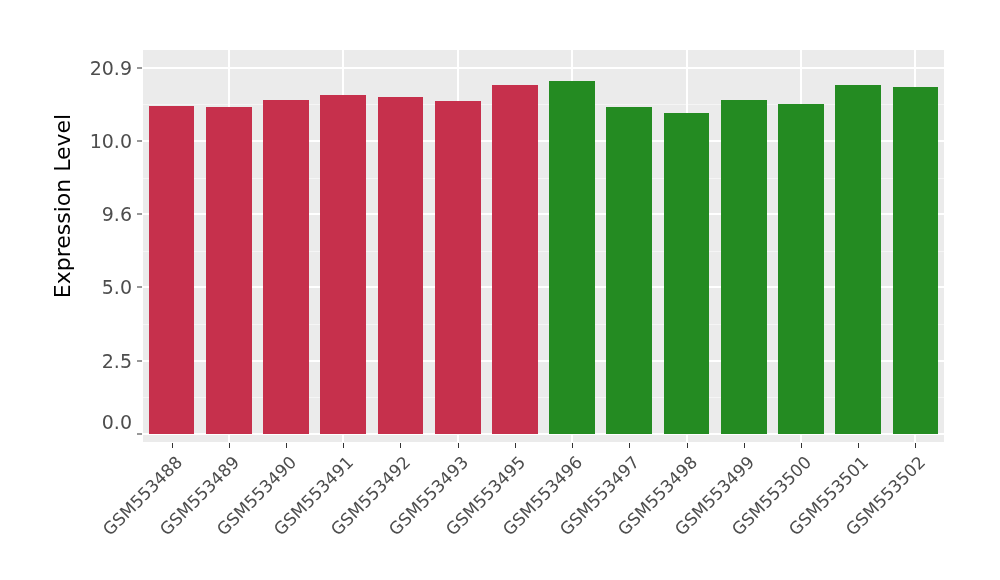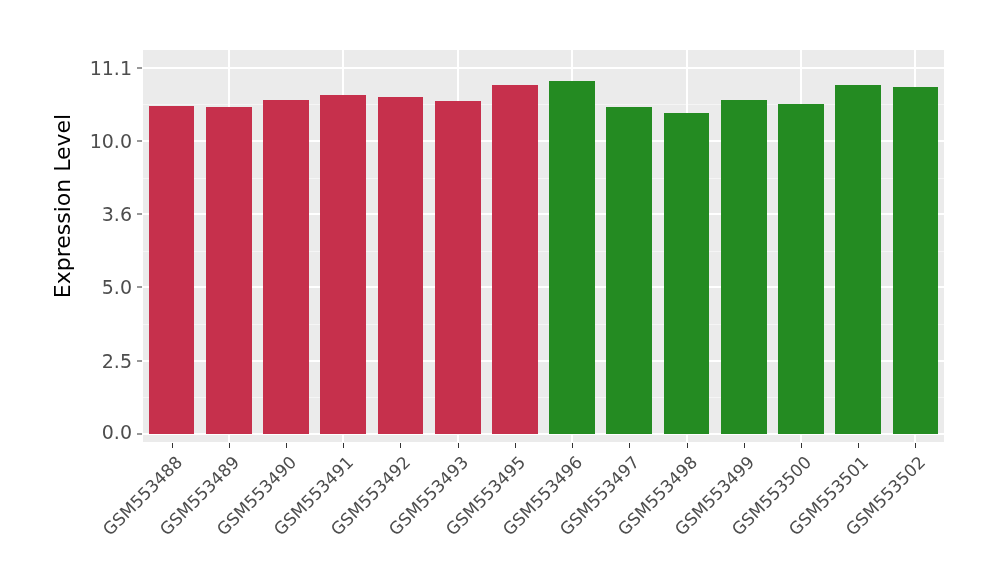--- a/index.html
+++ b/index.html
@@ -134,26 +134,26 @@
 </head>
 <body>
 
 <div id="plot-root">
 
   <div id="y-axis-title-wrap">
     <div id="y-axis-title" style="width: 384px; left: 0px; top: -36px;">Expression Level</div>
   </div>
 
   <div id="y-tick-labels">
-      <div class="y-tick-label" style="top: 432px;">0.0</div>
+      <div class="y-tick-label" style="top: 422px;">0.0</div>
       <div class="y-tick-label" style="top: 360.718px;">2.5</div>
       <div class="y-tick-label" style="top: 287.435px; text-align: right;">5.0</div>
-      <div class="y-tick-label" style="top: 214.153px;">3.6</div>
+      <div class="y-tick-label" style="top: 214.153px;">9.6</div>
       <div class="y-tick-label" style="top: 140.87px;">10.0</div>
-      <div class="y-tick-label" style="top: 67.5878px;">11.1</div>
+      <div class="y-tick-label" style="top: 67.5878px;">20.9</div>
     </div>
   <div id="y-tick-marks">
       <div class="y-tick-mark" style="top: 434px;"></div>
       <div class="y-tick-mark" style="top: 360.718px;"></div>
       <div class="y-tick-mark" style="top: 287.435px;"></div>
       <div class="y-tick-mark" style="top: 214.153px;"></div>
       <div class="y-tick-mark" style="top: 140.87px;"></div>
       <div class="y-tick-mark" style="top: 67.5878px;"></div>
     </div>
 

